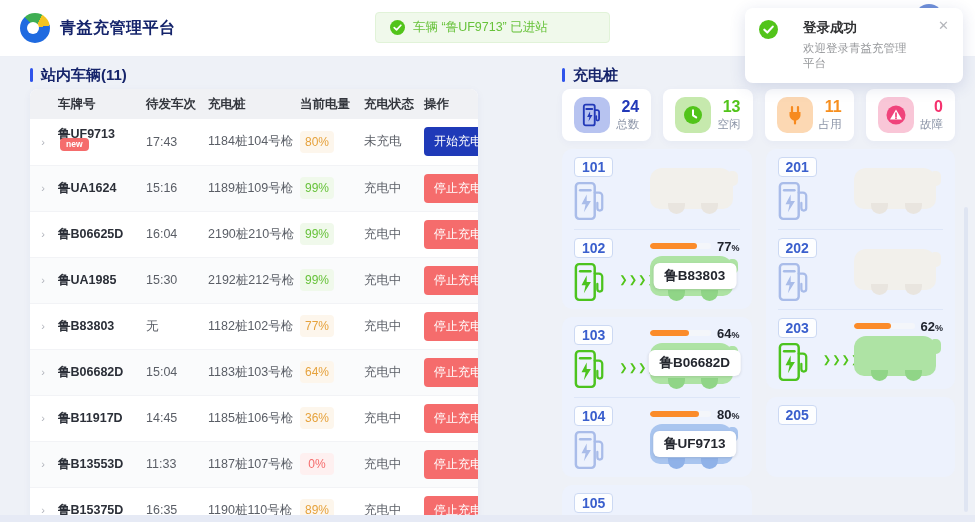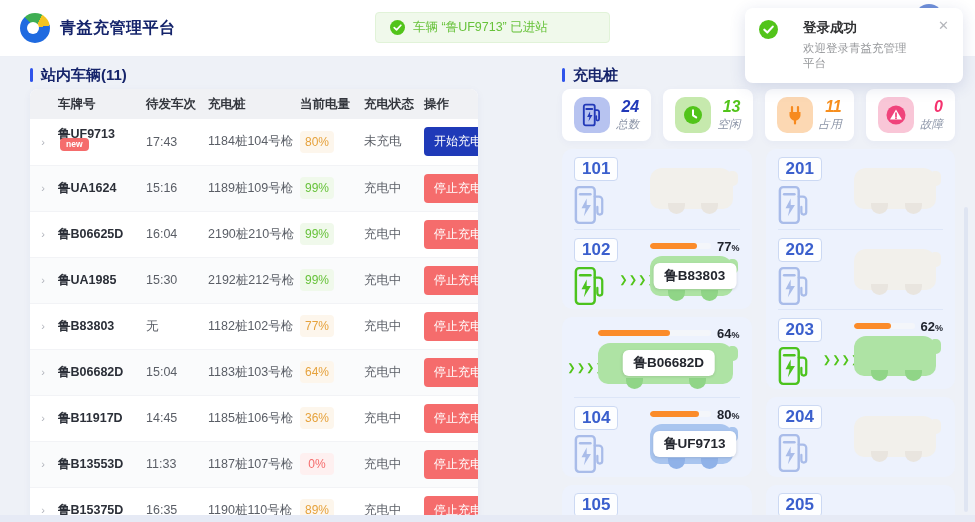--- a/index.html
+++ b/index.html
@@ -66,32 +66,32 @@
          font-family:inherit; white-space:nowrap; }
   .btn-primary { background:#1f3ab8; } .btn-danger { background:#f56c6c; }
 
   
   .right-panel { flex:1; padding:8px 20px 0 12px; position:relative; }
   .stats-row { display:flex; gap:12px; margin-top:4px; }
   .stat-card { flex:1; background:#fff; border-radius:8px; height:52px; display:flex; align-items:center;
                justify-content:space-between; padding:0 12px; box-shadow:0 2px 8px rgba(31,56,146,.04); }
   .stat-icon { width:36px; height:36px; border-radius:10px; display:flex; align-items:center;
                justify-content:center; flex:none; }
-  .stat-right { text-align:right;font-style:italic; }
+  .stat-right { text-align:right; }
   .stat-value { font-size:16px; font-weight:bold; line-height:17px; }
   .stat-label { font-size:11.5px; color:#8a93a6; margin-top:2px; }
 
   .pile-grid { display:flex; gap:14px; margin-top:8px; height:378px; overflow:hidden; }
   .pile-col { flex:1; display:flex; flex-direction:column; gap:8px; }
   .pile-card { background:#edf2fd; border-radius:10px; padding:0 12px; flex:none; }
   .pile-row { height:80px; padding:8px 0; display:flex; }
   .pile-row + .pile-row { border-top:1px solid #dde6f8; }
   .pile-left { width:52px; flex:none; display:flex; flex-direction:column; align-items:flex-start; gap:3px; }
   .pile-badge { background:#fdfeff; border:1px solid #ccd9f3; color:#3a5fcd; font-weight:bold;
-                font-size:17px; padding:1px 7px; border-radius:4px; }
+                font-size:14px; padding:1px 7px; border-radius:4px; }
   .pile-icon svg { width:32px; height:42px; display:block; }
   .icon-idle { color:#a9bce9; } .icon-charging { color:#4cc31e; }
   .pile-chev { width:24px; flex:none; display:flex; align-items:center; justify-content:center;
                color:#52c41a; font-size:10px; letter-spacing:1px; padding-top:20px; }
   .pile-right { flex:1; display:flex; flex-direction:column; min-width:0; }
   .progress-row { display:flex; align-items:center; gap:6px; height:14px; margin-top:1px; }
   .track { flex:1; height:6px; border-radius:3px; background:#f4f6fa; overflow:hidden; }
   .fill { height:100%; background:#fb8b2a; border-radius:3px; }
   .pct { font-size:13px; font-weight:bold; color:#20242e; flex:none; }
   .pct i { font-style:normal; font-size:9px; }
@@ -369,20 +369,31 @@
                     <div class="bus-front"></div>
         <div class="wheel w1"></div>
                     <div class="wheel w2"></div>
         <div class="plate-box">鲁B83803</div>
       </div>
     </div>
   </div>
     </div>
             <div class="pile-card">
       <div class="pile-row">
+    <div class="pile-left">
+      <span class="pile-badge">103</span>
+      <span class="pile-icon icon-charging">
+                    <svg viewBox="0 0 34 44" class="" fill="none">
+  <rect x="2" y="3" width="20" height="38" rx="3.5" stroke="currentColor" stroke-width="2.6"></rect>
+  <line x1="6.5" y1="10.5" x2="17.5" y2="10.5" stroke="currentColor" stroke-width="2.6" stroke-linecap="round"></line>
+  <path d="M13.5 15 L8 25.5 h4.3 L10.5 34 18 22 h-4.5 z" fill="currentColor"></path>
+  <path d="M22 13 h4.5 a3.5 3.5 0 0 1 3.5 3.5 v13 a2.6 2.6 0 0 1 -5.2 0 v-5.5" stroke="currentColor" stroke-width="2.4" stroke-linecap="round"></path>
+</svg>
+                  </span>
+    </div>
     <div class="pile-chev">❯❯❯❯</div>
     <div class="pile-right">
 
     <div class="progress-row">
       <div class="track">
                       <div class="fill" style="width:64%"></div>
                     </div>
       <span class="pct">64<i>%</i></span>
     </div>
       <div class="bus green">
@@ -508,46 +519,20 @@
         <div class="bus-body"></div>
                     <div class="bus-front"></div>
         <div class="wheel w1"></div>
                     <div class="wheel w2"></div>
       </div>
     </div>
   </div>
     </div>
             <div class="pile-card">
       <div class="pile-row">
-    <div class="pile-left">
-      <span class="pile-badge">204</span>
-      <span class="pile-icon icon-idle">
-                    <svg viewBox="0 0 34 44" class="" fill="none">
-  <rect x="2" y="3" width="20" height="38" rx="3.5" stroke="currentColor" stroke-width="2.6"></rect>
-  <line x1="6.5" y1="10.5" x2="17.5" y2="10.5" stroke="currentColor" stroke-width="2.6" stroke-linecap="round"></line>
-  <path d="M13.5 15 L8 25.5 h4.3 L10.5 34 18 22 h-4.5 z" fill="currentColor"></path>
-  <path d="M22 13 h4.5 a3.5 3.5 0 0 1 3.5 3.5 v13 a2.6 2.6 0 0 1 -5.2 0 v-5.5" stroke="currentColor" stroke-width="2.4" stroke-linecap="round"></path>
-</svg>
-                  </span>
-    </div>
-    <div class="pile-chev"></div>
-    <div class="pile-right">
-
-      <div class="bus gray centered">
-        <div class="bus-body"></div>
-                    <div class="bus-front"></div>
-        <div class="wheel w1"></div>
-                    <div class="wheel w2"></div>
-
-      </div>
-    </div>
-  </div>
-    </div>
-            <div class="pile-card">
-      <div class="pile-row">
       <div class="pile-left">
                   <span class="pile-badge">205</span>
                 </div>
     </div>
     </div>
   </div>
         </div>
       <div class="v-scrollbar"></div>
     </section>
 

